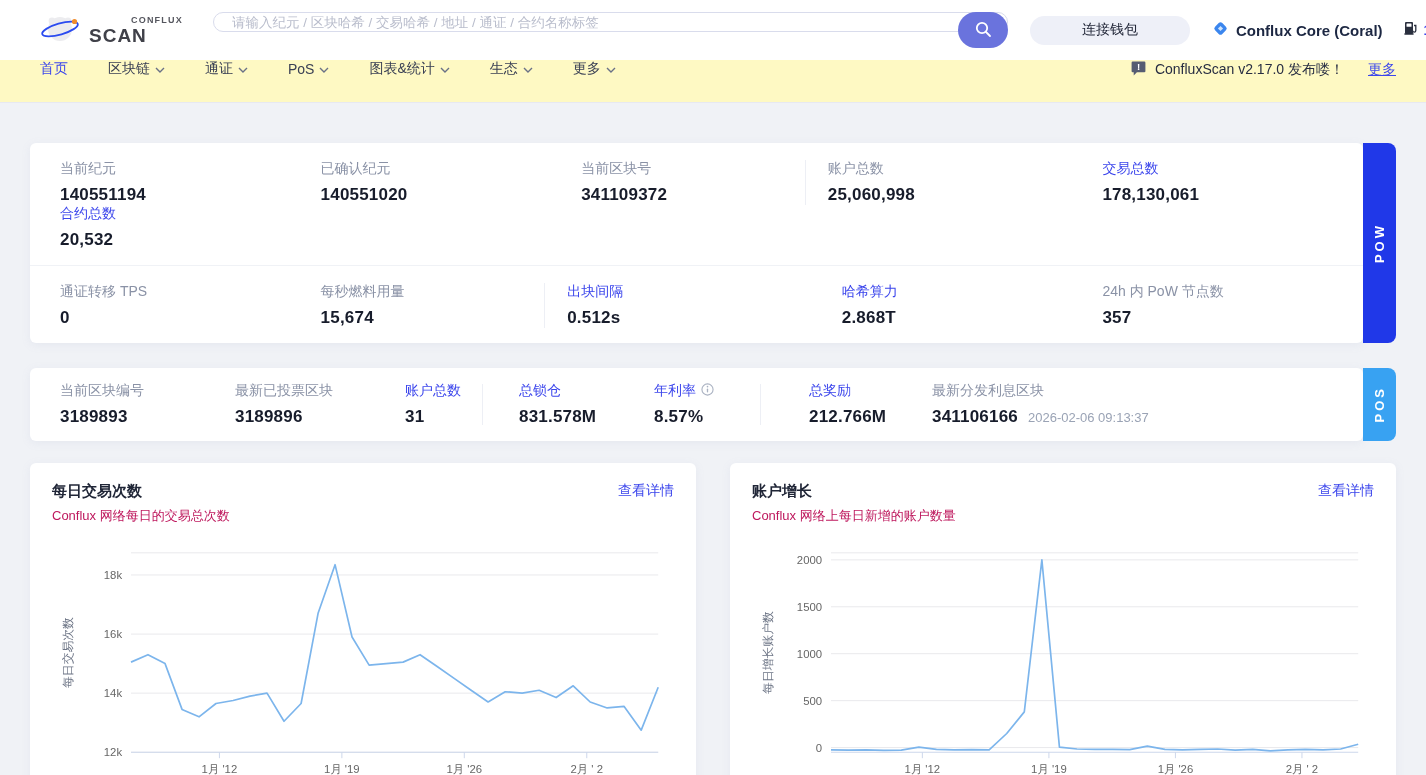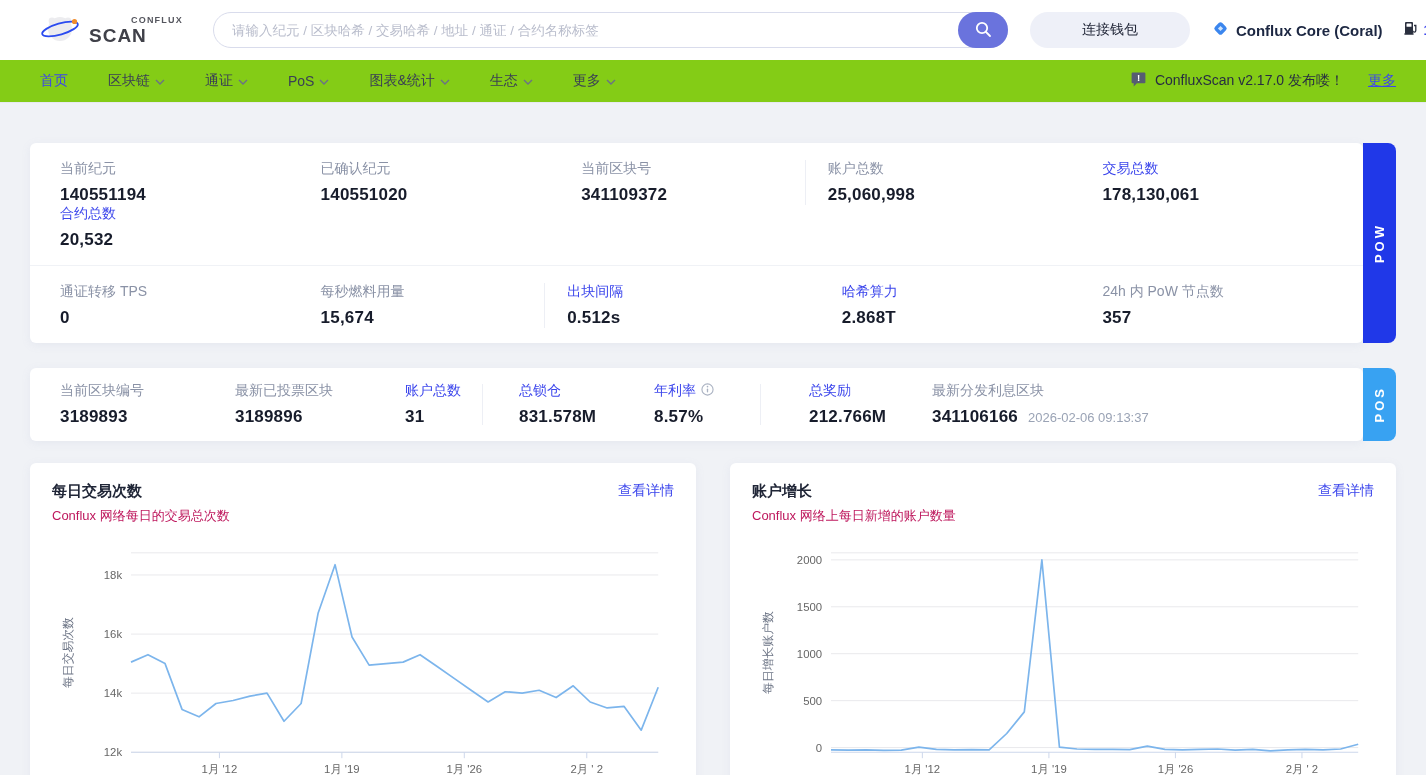--- a/index.html
+++ b/index.html
@@ -6,35 +6,35 @@
   html,body { width:1426px; height:775px; overflow:hidden; }
   body { font-family:"Liberation Sans","DejaVu Sans",sans-serif; background:#f0f2f6; color:#1b2030; }
 
   
   .topbar { height:60px; background:#fff; display:flex; align-items:center; padding:0 30px 0 40px; }
   .logo { display:flex; align-items:center; gap:9px; cursor:pointer; }
   .logo-text { display:flex; flex-direction:column; line-height:1; }
   .logo-top { font-size:9px; font-weight:800; letter-spacing:1.2px; color:#55565e;margin-left:42px; }
   .logo-bottom { font-size:19px; font-weight:800; letter-spacing:1px; color:#404149; margin-top:1px; }
   .searchwrap { position:relative; flex:0 0 795px; margin-left:30px; height:36px; }
-  .searchwrap input { width:100%; height:36px; border:1px solid #d9dcec; border-radius:18px; padding:0 60px 0 18px;
+  .searchwrap input { width:100%; height:20px; border:1px solid #d9dcec; border-radius:18px; padding:0 60px 0 18px;
     font-size:13.5px; color:#333; outline:none; font-family:inherit; }
   .searchwrap input::placeholder { color:#b9bdcc; }
   .search-btn { position:absolute; right:0; top:0; width:50px; height:36px; border:none; border-radius:18px;
     background:#6a73dd; display:flex; align-items:center; justify-content:center; cursor:pointer; }
-  .wallet-btn { margin-left:22px; height:36px; padding:0 52px; border:none; border-radius:18px; background:#eef0f8;
+  .wallet-btn { margin-left:22px; height:29px; padding:0 52px; border:none; border-radius:18px; background:#eef0f8;
     font-size:14px; color:#1c2133; cursor:pointer; font-family:inherit; white-space:nowrap; }
   .net-switch { display:flex; align-items:center; gap:7px; margin-left:22px; cursor:pointer; white-space:nowrap; }
   .net-label { font-size:15px; font-weight:700; color:#1c2742; }
   .gas { display:flex; align-items:center; gap:5px; margin-left:20px; white-space:nowrap; }
   .gas-val { font-size:14px; font-weight:600; color:#3c46ec; }
   .gas-unit { font-size:14px; color:#2a2f3e; }
 
   
-  .navbar { height:43px; background:#84cc16; border-bottom:1px solid #e7e9f1; display:flex; align-items:center;
+  .navbar { height:43px; background:#fef9c3; border-bottom:1px solid #e7e9f1; display:flex; align-items:flex-start;
     padding:0 30px 0 40px; }
   .nav-items { display:flex; align-items:center; gap:40px; }
   .nav-item { display:flex; align-items:center; gap:5px; font-size:14px; color:#3a4054; cursor:pointer; }
   .nav-item.active { color:#3c46ec; }
   .nav-item .caret { color:#6a7186; display:flex; margin-top:2px; }
   .nav-right { margin-left:auto; display:flex; align-items:center; gap:24px; }
   .announce { display:flex; align-items:center; gap:8px; font-size:14px; color:#272d42; }
   .nav-more { font-size:14px; color:#3c46ec; text-decoration:underline; cursor:pointer; }
 
   

